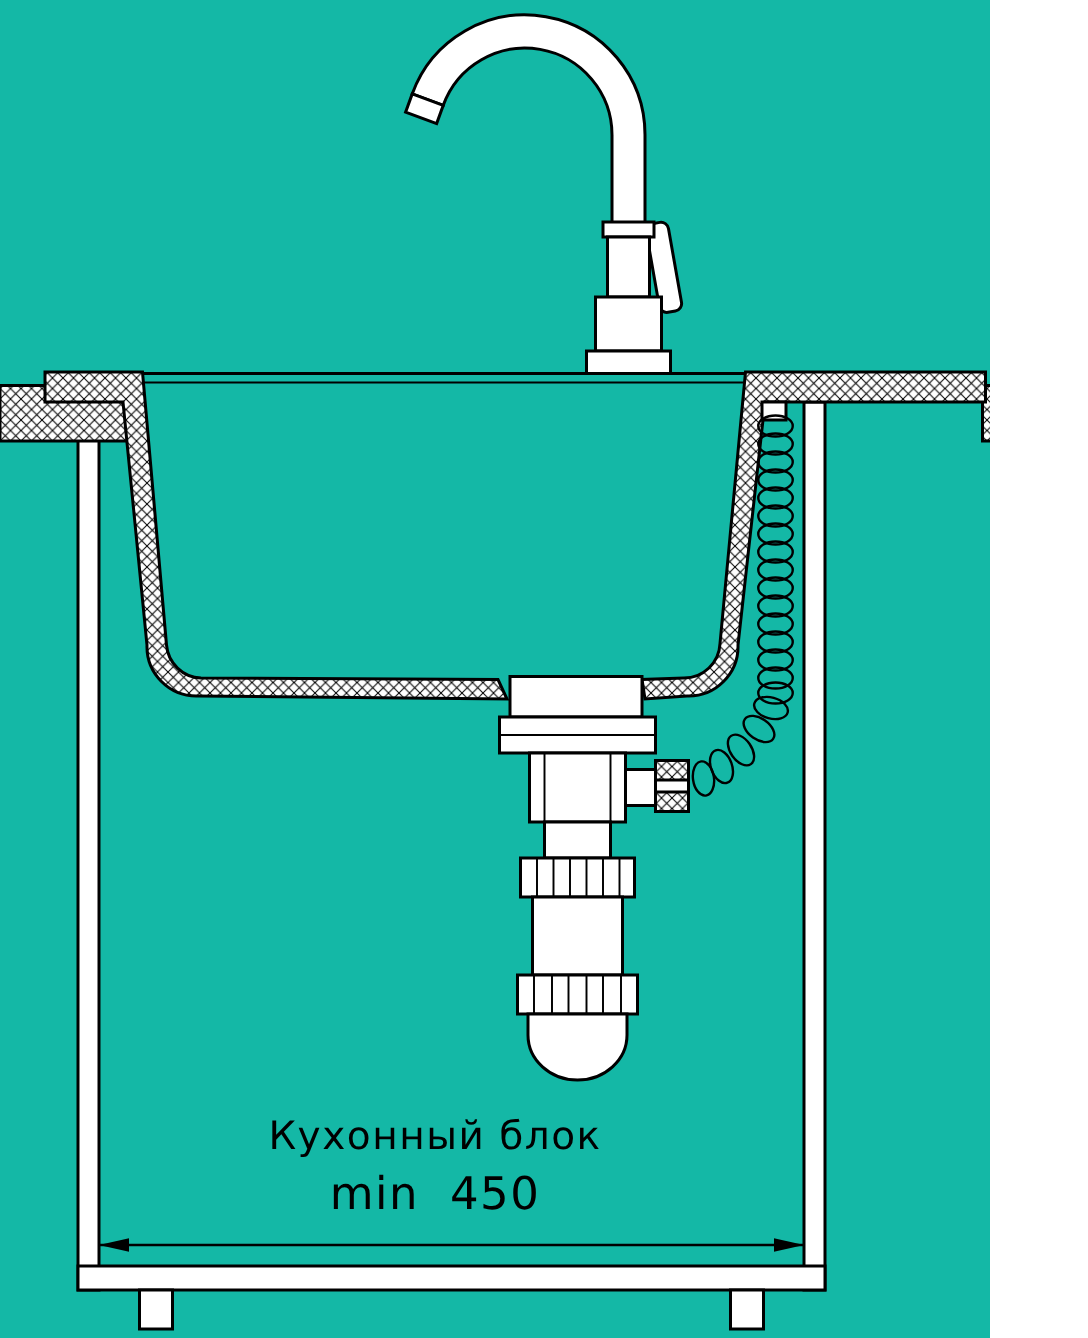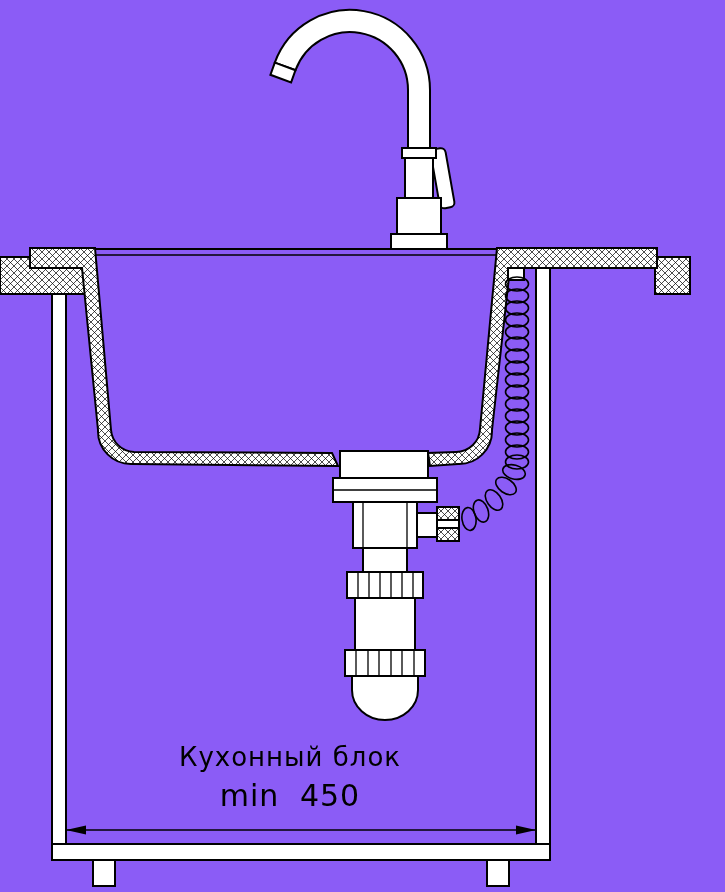--- a/index.html
+++ b/index.html
@@ -1,16 +1,16 @@
 <!DOCTYPE html>
 <html><head>
 <meta charset="utf-8">
 <style>
   html,body{margin:0;padding:0;background:#ffffff;}
-  .stage{width:725px;height:892px;background:#8b5cf6;position:relative;overflow:hidden;}
+  .stage{width:660px;height:892px;background:#14b8a6;position:relative;overflow:hidden;}
   svg{display:block;}
   .outline{fill:#ffffff;stroke:#000000;stroke-width:2;}
   .hatched{fill:url(#xh);stroke:#000000;stroke-width:2;}
   .thin{stroke:#000000;stroke-width:1.3;fill:none;}
   .coil{fill:none;stroke:#000000;stroke-width:1.6;}
   .lbl{fill:#000000;font-family:"DejaVu Sans",sans-serif;}
   .lbl-cabinet{font-size:26px;letter-spacing:1px;}
   .lbl-dim{font-size:30px;letter-spacing:1px;word-spacing:10px;}
   .arrow{fill:#000000;stroke:none;}
 </style>

